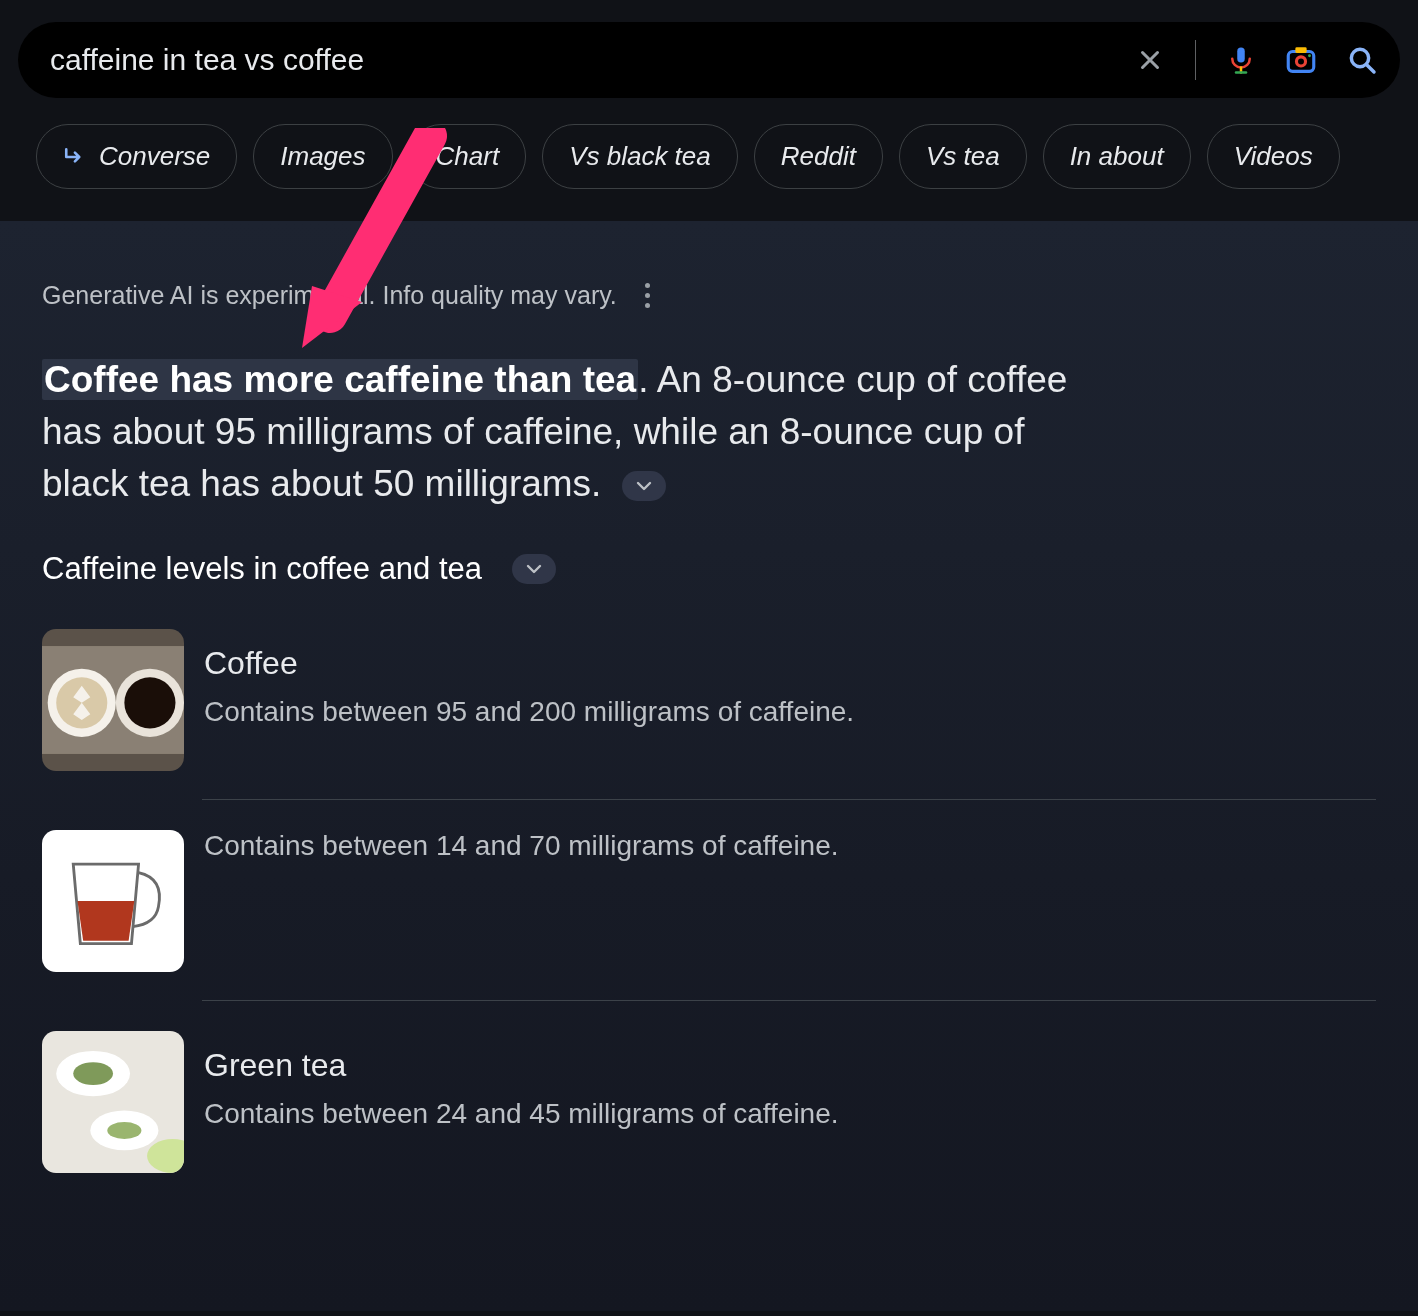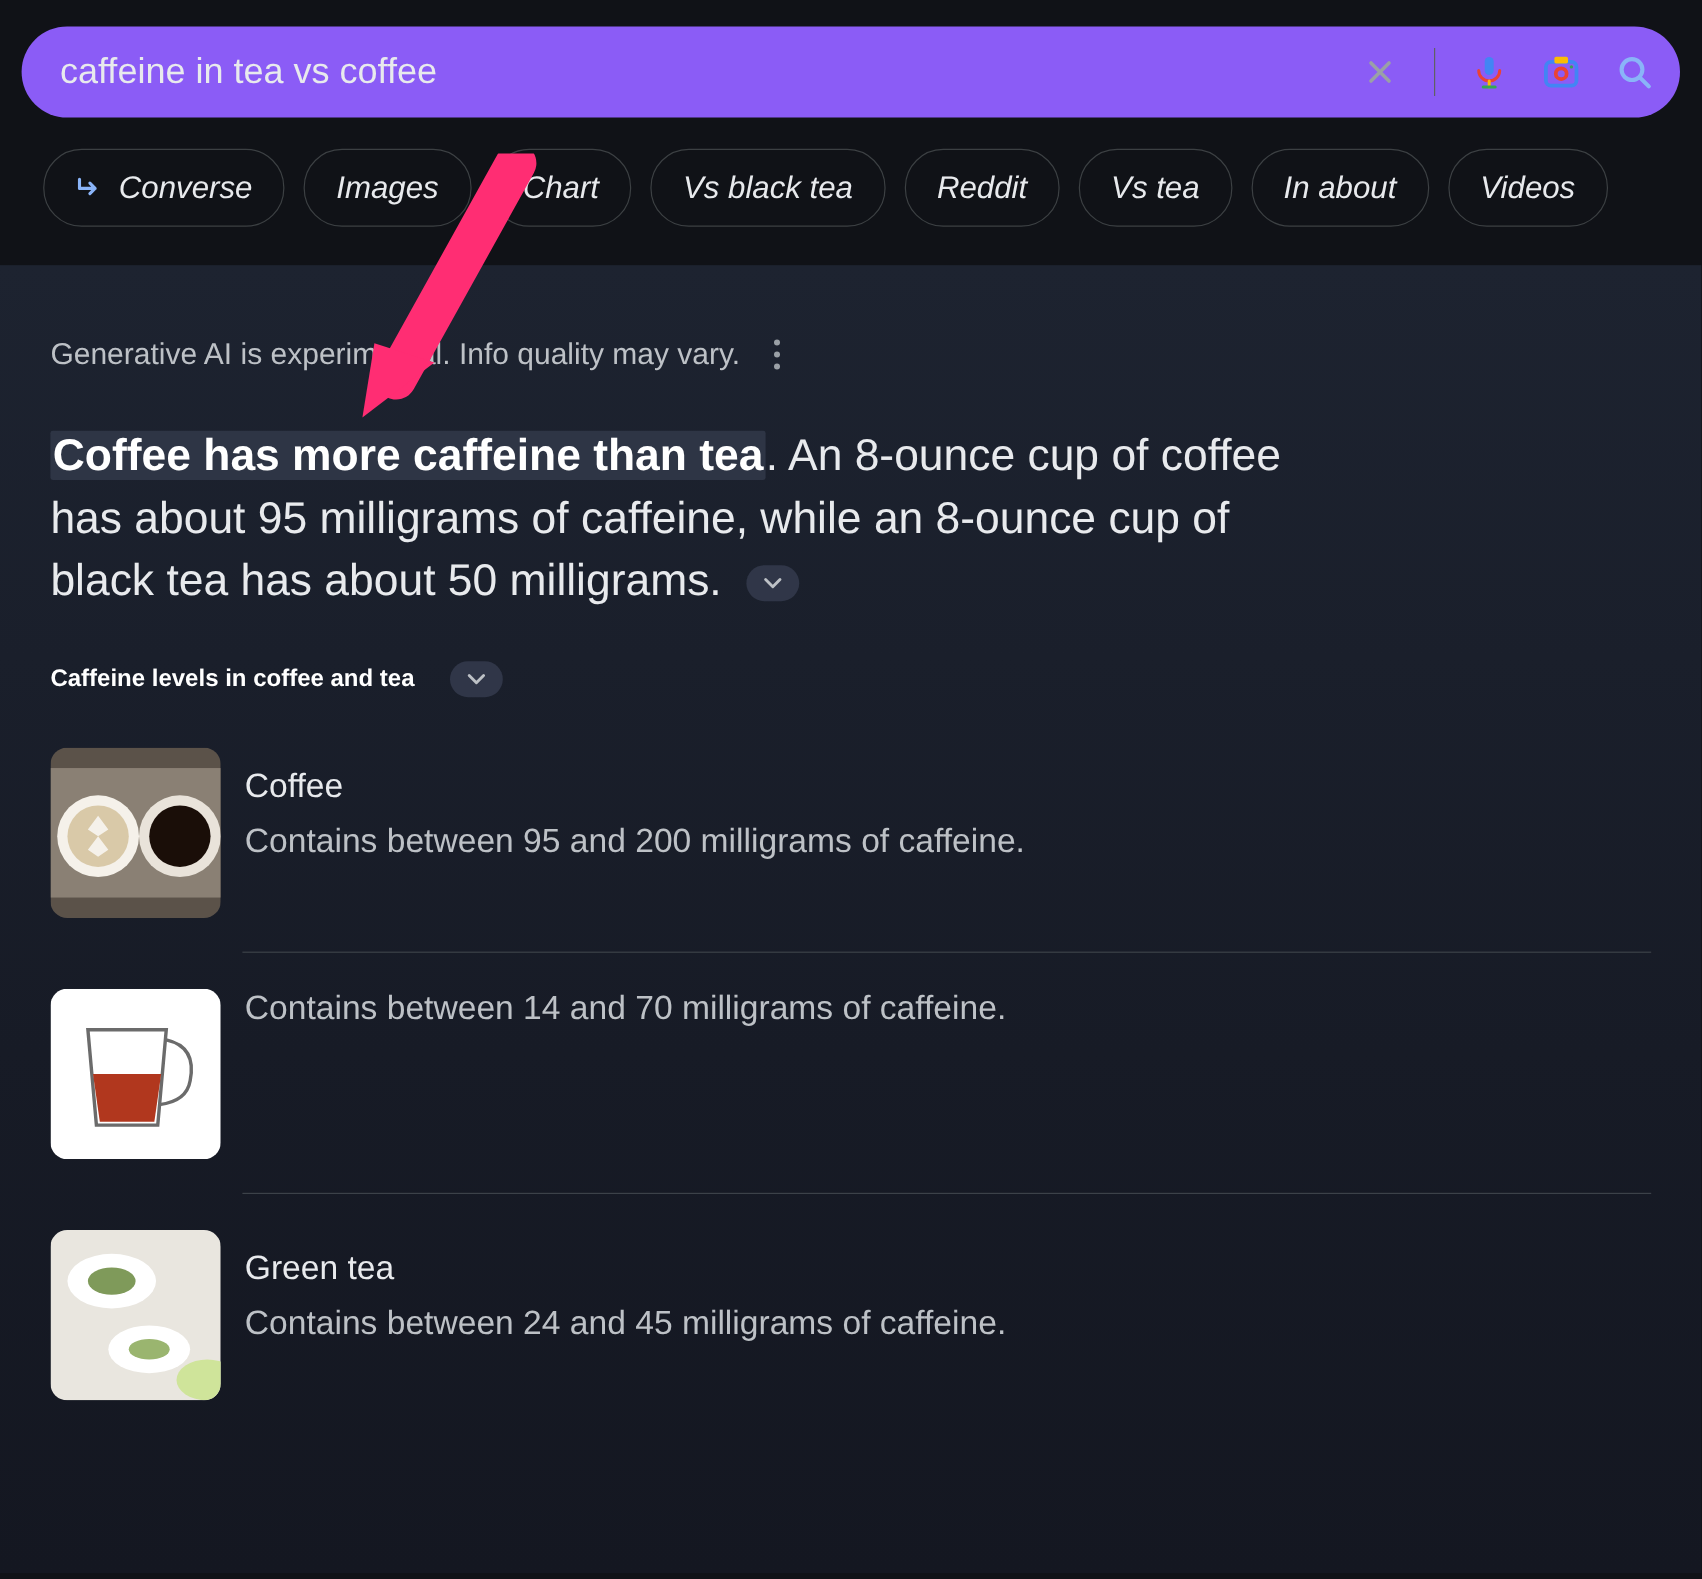--- a/index.html
+++ b/index.html
@@ -8,21 +8,21 @@
       background: #101217;
       font-family: Arial, 'Helvetica Neue', Helvetica, sans-serif;
       color: #e8eaed;
       overflow-x: hidden;
     }
     
     .topwrap { padding: 22px 18px 0 18px; }
     .searchbar {
       display: flex;
       align-items: center;
-      background: #8b5cf6;
+      background: #000000;
       border-radius: 40px;
       height: 76px;
       padding: 0 22px 0 32px;
     }
     .searchbar input {
       flex: 1;
       background: transparent;
       border: none;
       outline: none;
       color: #e8eaed;
@@ -66,27 +66,27 @@
     .kebab { display: flex; flex-direction: column; gap: 5px; padding: 6px; }
     .kebab span { width: 5px; height: 5px; border-radius: 50%; background: #9aa0a6; }
     .summary { font-size: 37px; line-height: 1.4; color: #e8eaed; max-width: 1060px; }
     .summary .hl { background: #2e3545; border-radius: 2px; padding: 0 2px; font-weight: 600; color: #ffffff; }
     .exp-pill {
       display: inline-flex; align-items: center; justify-content: center;
       width: 44px; height: 30px; background: #303648; border-radius: 18px;
       margin-left: 10px; vertical-align: middle; cursor: pointer;
     }
     .subhead { display: flex; align-items: center; gap: 20px; margin-top: 42px; margin-bottom: 42px; }
-    .subhead h2 { font-size: 20px; font-weight: 700; color: #ffffff; }
+    .subhead h2 { font-size: 31px; font-weight: 400; color: #ffffff; }
     .items { margin-left: 0; }
     .item { display: flex; gap: 20px; padding: 0 0 28px 0; }
     .item + .sep { border: none; border-top: 1px solid #3c4249; margin: 0 0 30px 160px; }
     .thumb { width: 142px; height: 142px; border-radius: 14px; overflow: hidden; flex-shrink: 0; }
     .thumb svg { width: 100%; height: 100%; display: block; }
-    .itext h3 { font-size: 28px; font-weight: 500; color: #e8eaed; margin-top: 16px; margin-bottom: 14px; }
+    .itext h3 { font-size: 32px; font-weight: 500; color: #e8eaed; margin-top: 16px; margin-bottom: 14px; }
     .itext p { font-size: 28px; color: #bdc1c6; }
     
     .overlay-arrow { position: absolute; left: 292px; top: 128px; pointer-events: none; }
   </style>
 </head>
 <body>
 
 <div class="topwrap">
   <div class="searchbar">
     <input type="text" value="caffeine in tea vs coffee" style="">

